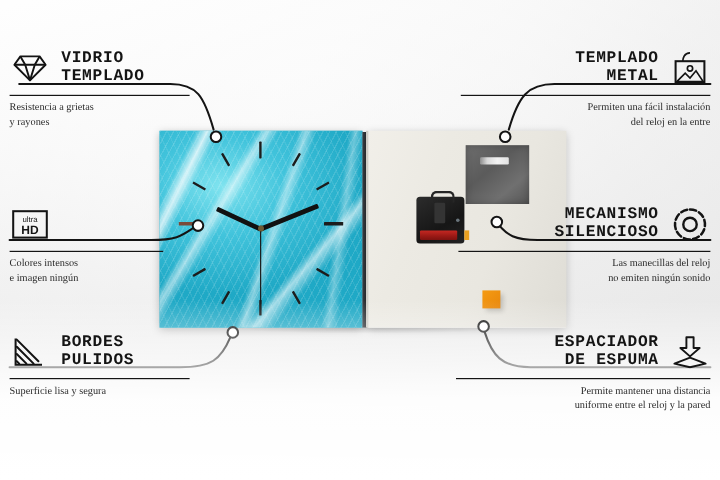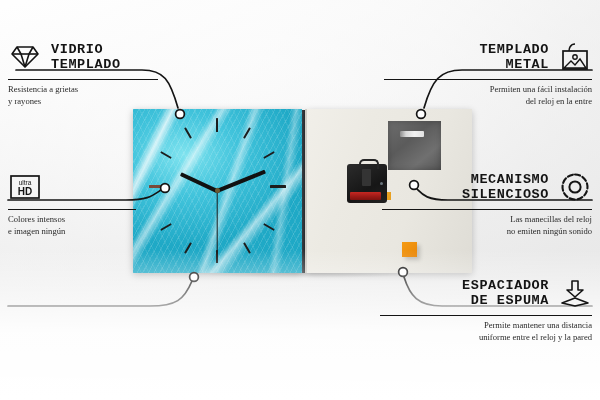--- a/index.html
+++ b/index.html
@@ -351,20 +351,39 @@
           <text x="16" y="11" font-family="Liberation Sans, sans-serif" font-size="6.5" text-anchor="middle" fill="#141414">ultra</text>
           <text x="16" y="21" font-family="Liberation Sans, sans-serif" font-size="10" font-weight="bold" text-anchor="middle" fill="#141414">HD</text>
         </svg>
       </span>
     </div>
     <div class="f-rule" style="width:128px;"></div>
     <div class="f-sub">Colores intensos
 e imagen ningún</div>
   </div>
 
+  <div class="feature left" style="top:274px;">
+    <div class="f-head">
+      <span class="f-icon">
+        <svg width="30" height="26" viewBox="0 0 30 26">
+          <g stroke="#141414" stroke-width="1.7" fill="none" stroke-linecap="round">
+            <path d="M4 3 L22 21"></path>
+            <path d="M4 9 L18 23"></path>
+            <path d="M4 15 L12 23"></path>
+            <path d="M4 21 L6 23"></path>
+          </g>
+          <path d="M3 2 L3 24 L25 24" fill="none" stroke="#141414" stroke-width="1.7"></path>
+        </svg>
+      </span>
+      <div class="f-title">BORDES
+PULIDOS</div>
+    </div>
+    <div class="f-rule" style="width:150px;"></div>
+    <div class="f-sub">Superficie lisa y segura</div>
+  </div>
 
   <div class="feature right" style="top:38px;">
     <div class="f-head">
       <div class="f-title">TEMPLADO
 METAL</div>
       <span class="f-icon">
         <svg width="32" height="28" viewBox="0 0 32 28">
           <path d="M16 1 C11 1 10 6 10 8" fill="none" stroke="#141414" stroke-width="1.5"></path>
           <rect x="4" y="8" width="24" height="18" fill="none" stroke="#141414" stroke-width="1.7"></rect>
           <circle cx="16" cy="14" r="2.2" fill="none" stroke="#141414" stroke-width="1.4"></circle>

